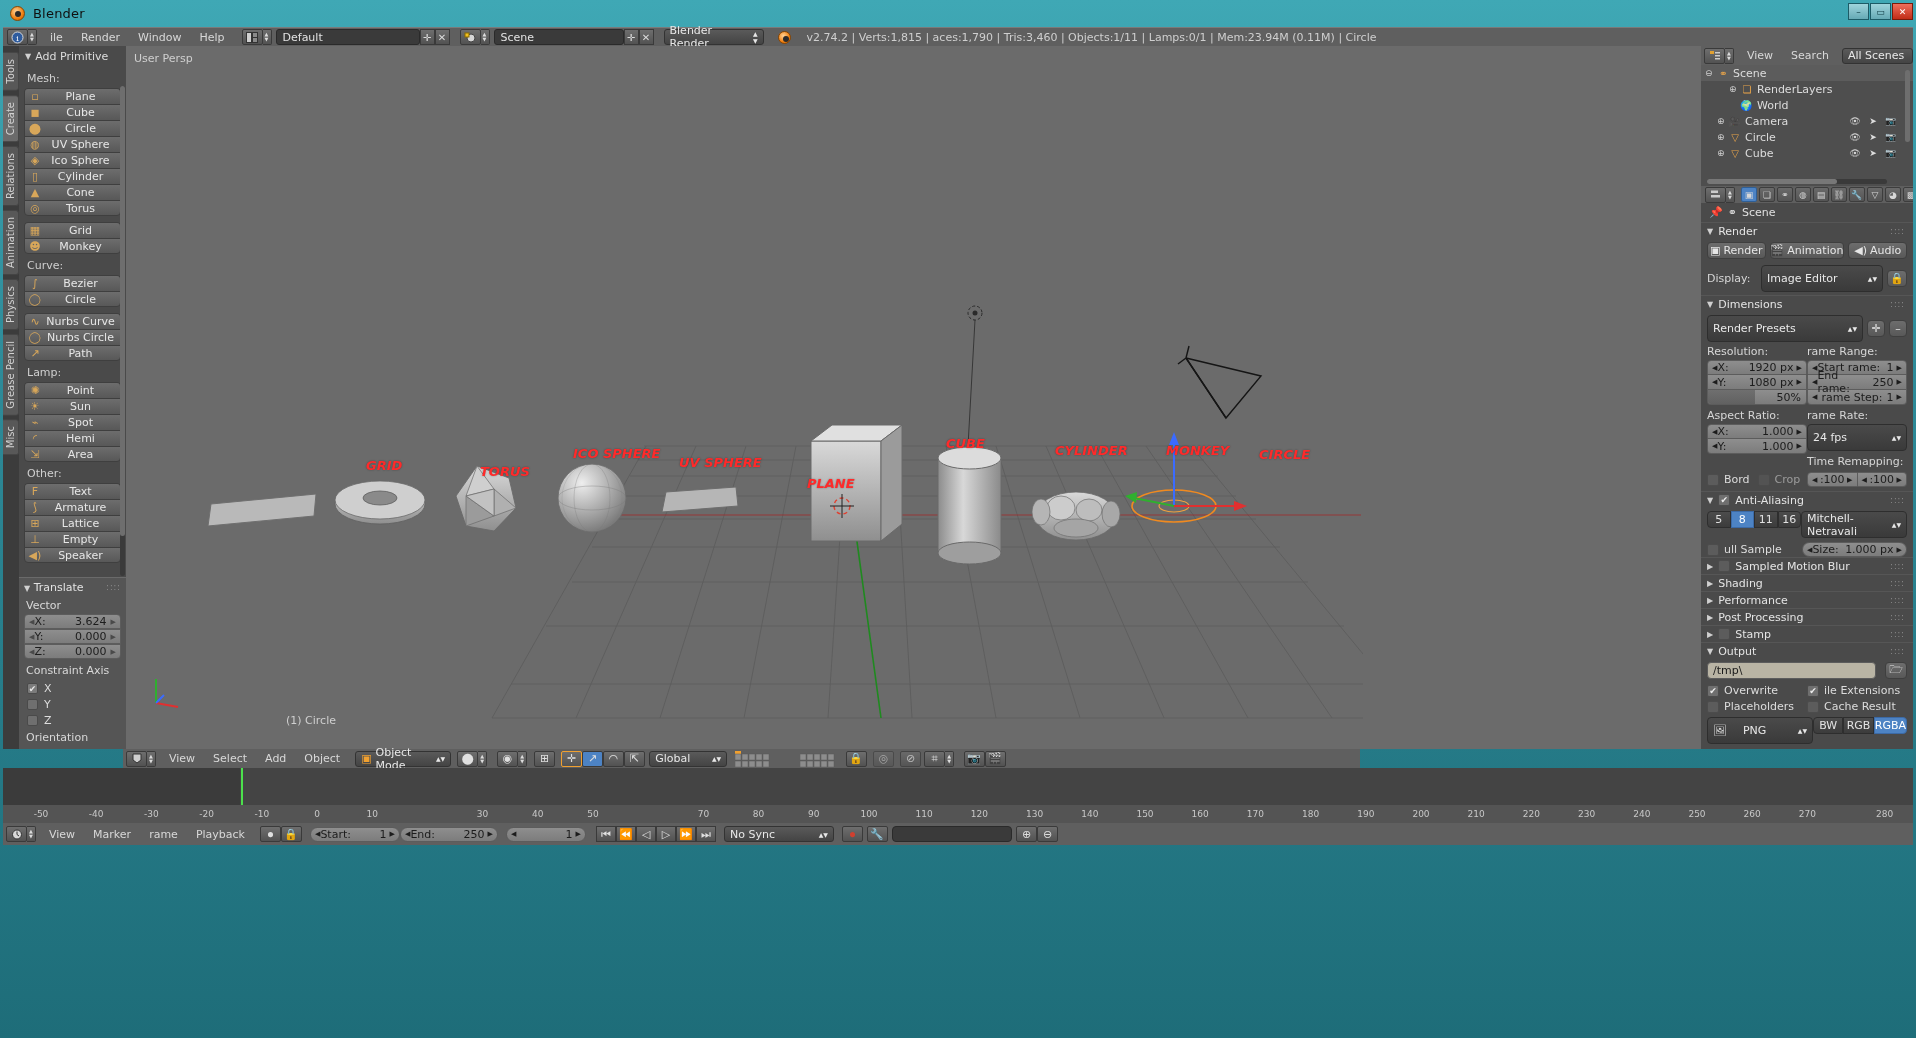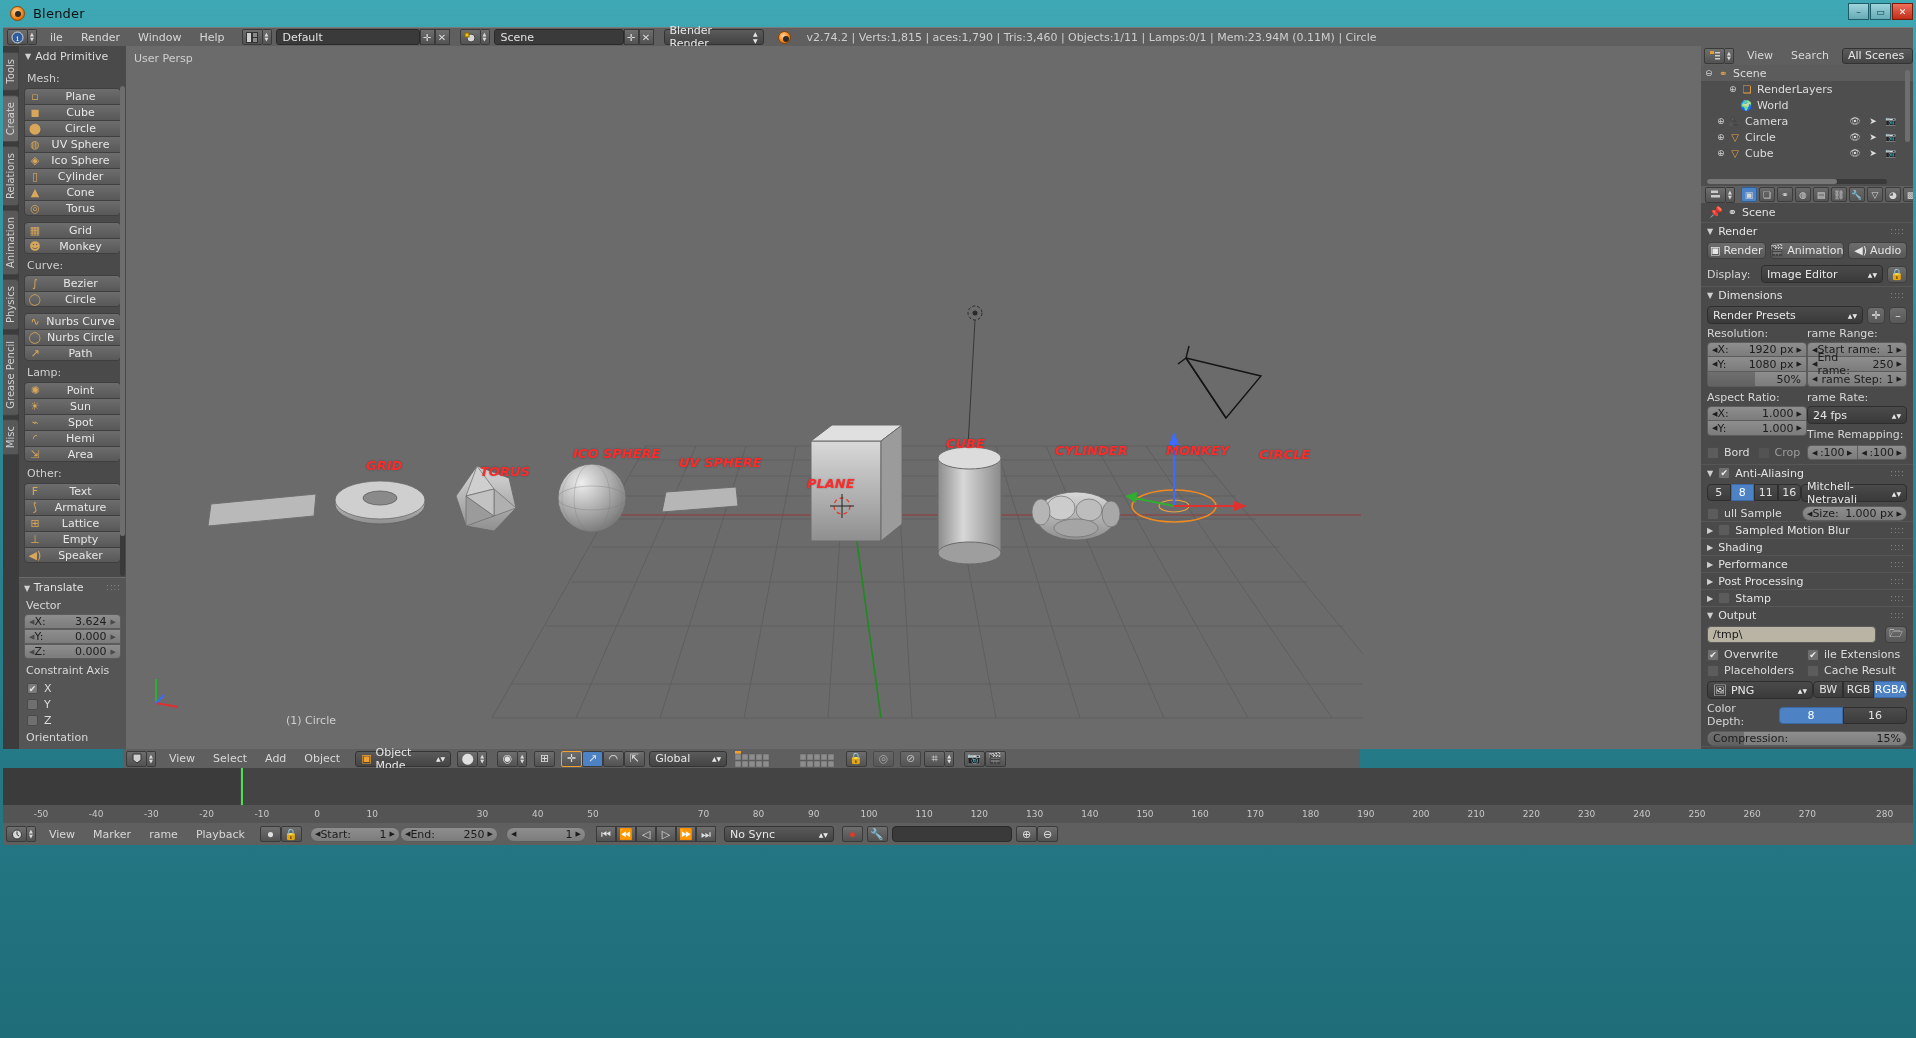--- a/index.html
+++ b/index.html
@@ -134,21 +134,21 @@
     padding-left:6px; border-top:1px solid #565656;}
   .sechdr .dots{ margin-left:auto; margin-right:8px; color:#8e8e8e; font-size:8px; letter-spacing:1px;}
   .prow{ display:flex; gap:4px; padding:3px 6px; align-items:center;}
   .pbtn{ flex:1; height:17px; background:linear-gradient(180deg,#6d6d6d,#585858);
     border:1px solid #3f3f3f; border-radius:4px; display:flex;align-items:center;
     justify-content:center; gap:3px; font-size:11px;color:#e6e6e6;}
   .plabel{ font-size:11px;color:#d6d6d6;}
   .pfield{ height:15px; background:linear-gradient(180deg,#8e8e8e,#7c7c7c); border:1px solid #5c5c5c;
     display:flex;align-items:center;justify-content:space-between;padding:0 4px;
     font-size:11px;color:#1c1c1c;}
-  .pdd{ height:18px; background:linear-gradient(180deg,#4a4a4a,#3a3a3a); border:1px solid #2e2e2e;
+  .pdd{ height:27px; background:linear-gradient(180deg,#4a4a4a,#3a3a3a); border:1px solid #2e2e2e;
     border-radius:4px; display:flex;align-items:center;justify-content:space-between;
     padding:0 5px; font-size:11px;color:#e8e8e8;}
   .twocol{ display:flex; padding:0 6px;}
   .twocol > div{ flex:1;}
   .stackfield > .pfield:first-child{ border-radius:4px 4px 0 0;}
   .stackfield > .pfield:last-child{ border-radius:0 0 4px 4px; border-top:none;}
   .stackfield > .pfield{ border-top:none;}
   .stackfield > .pfield:first-child{ border-top:1px solid #5c5c5c;}
   .segbtns{ display:flex; }
   .seg{ flex:1; height:17px; background:linear-gradient(180deg,#4c4c4c,#3c3c3c);
@@ -954,21 +954,21 @@
             <span>Placeholders</span>
           </div>
           <div class="pchk">
             <span class="cbx off"></span>
             <span>Cache Result</span>
           </div>
         </div>
         <div class="twocol" style="padding-top:4px">
           <div class="pdd">
             <span>🖼</span>
-            <span style="flex:1;padding-left:4px">PNG</span>
+            <span style="flex:1;padding-left:16px">PNG</span>
             <span style="font-size:6px">▲▼</span>
           </div>
           <div class="segbtns">
             <div class="seg">BW</div>
             <div class="seg">RGB</div>
             <div class="seg on">RGBA</div>
           </div>
         </div>
         <div class="prow">
           <span class="plabel" style="width:68px">Color Depth:</span>

